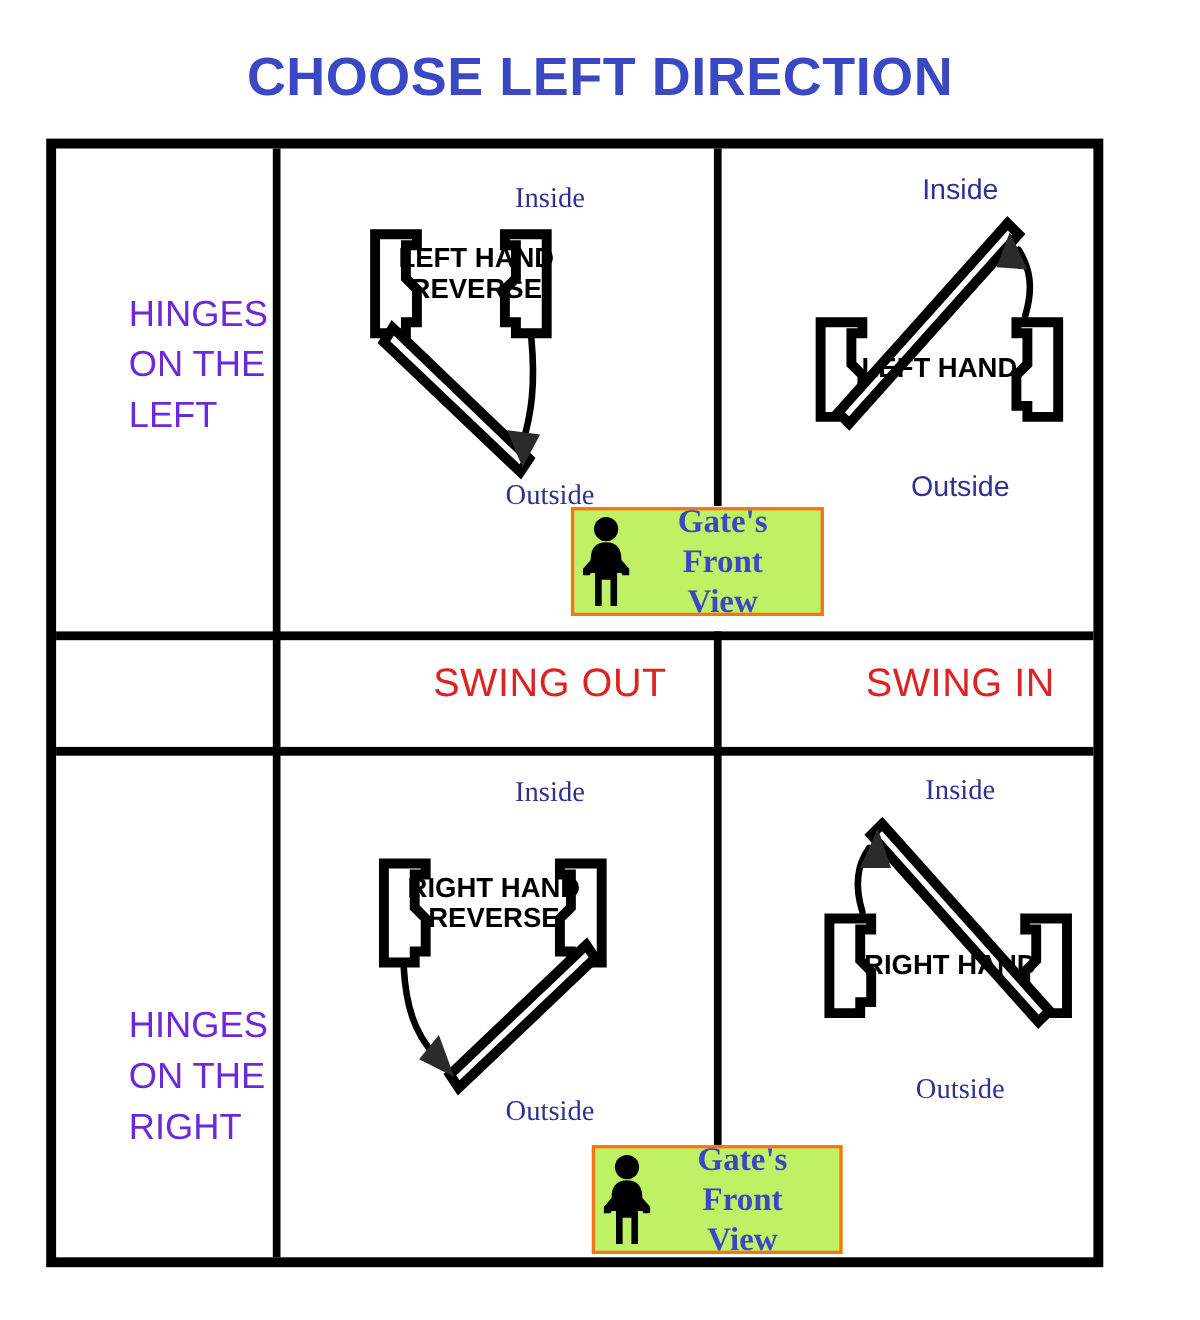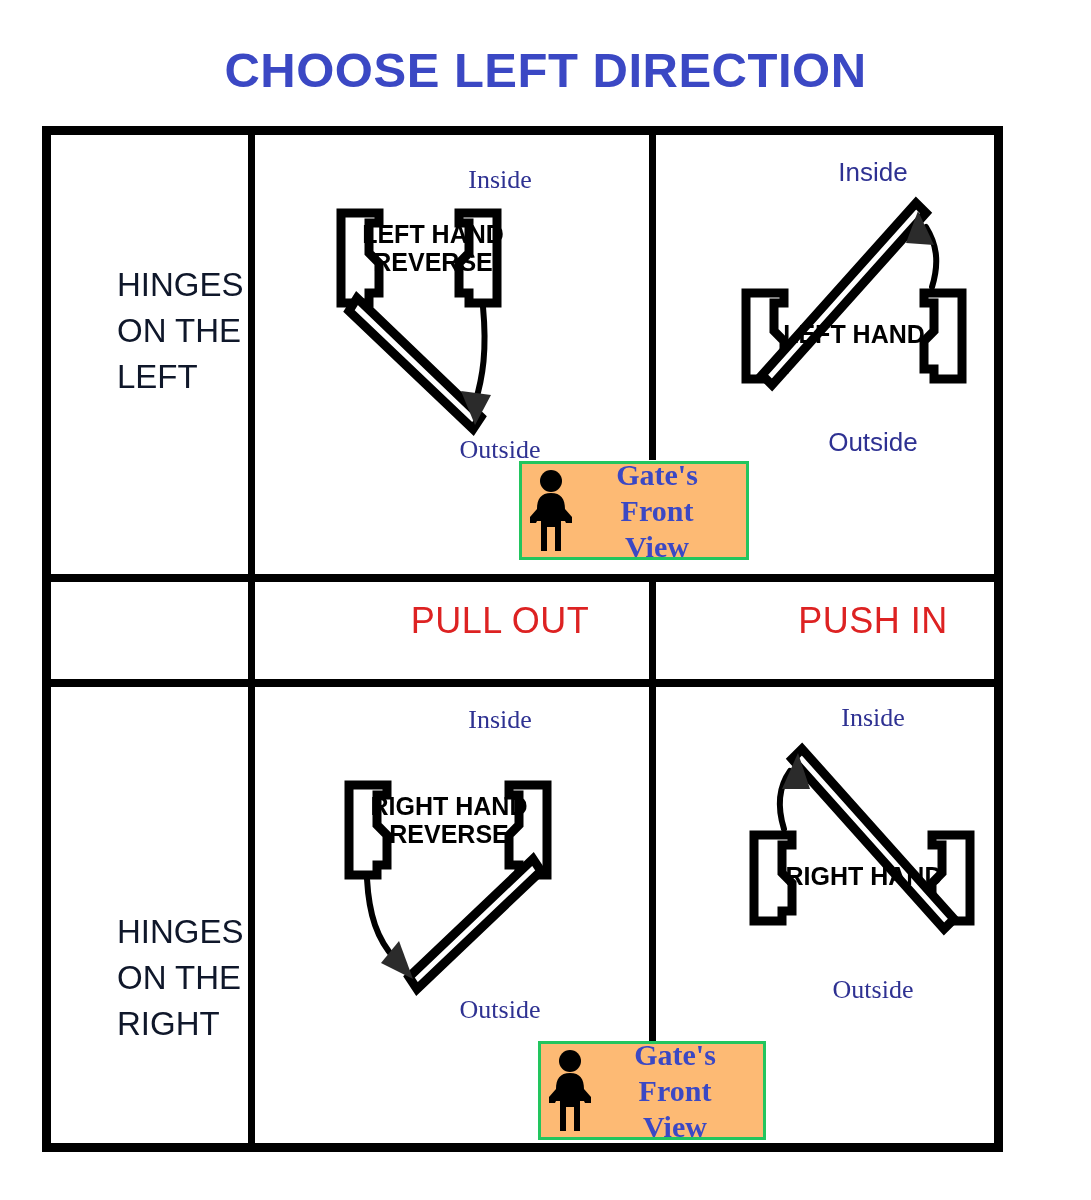--- a/index.html
+++ b/index.html
@@ -86,21 +86,21 @@
   #cell-r3c2 { left: 204px; top: 552px; width: 394px; height: 456px; }
   #cell-r3c3 { left: 605px; top: 552px; width: 338px; height: 456px; }
 
   
   .row-header {
     position: absolute;
     left: 18px;
     font-family: "Liberation Sans", sans-serif;
     font-size: 33px;
     line-height: 46px;
-    color: #0f172a;
+    color: #6d28d9;
     white-space: pre-line;
   }
   #rowhdr-left  { top: 127px; }
   #rowhdr-right { top: 222px; }
 
   
   .swing-label {
     position: absolute;
     left: 0;
     top: 18px;
@@ -132,22 +132,22 @@
     font-family: "Liberation Sans", sans-serif;
     font-weight: bold;
     font-size: 25px;
     fill: #000000;
   }
 
   
   .callout {
     position: absolute;
     box-sizing: border-box;
-    border: 3px solid #22c55e;
-    background: #fdba74;
+    border: 3px solid #f97316;
+    background: #bef264;
     display: flex;
     align-items: center;
     padding: 6px 10px 6px 6px;
   }
   .callout-text {
     font-family: "Liberation Serif", serif;
     font-weight: bold;
     font-size: 30px;
     line-height: 36px;
     color: #3b48c4;
@@ -215,25 +215,25 @@
       <path d="M228,152 C236,126 232,108 222,92" fill="none" stroke="#000" stroke-width="6" stroke-linecap="round"></path>
       <polygon points="214,76 230,110 202,108" fill="#2b2b2b"></polygon>
 
       <text class="hand-text" x="150" y="208" text-anchor="middle">LEFT HAND</text>
     </svg>
   </div>
 
   <div class="cell" id="cell-r2c1"></div>
 
   <div class="cell" id="cell-r2c2">
-    <div class="swing-label">PULL OUT</div>
+    <div class="swing-label">SWING OUT</div>
   </div>
 
   <div class="cell" id="cell-r2c3">
-    <div class="swing-label">PUSH IN</div>
+    <div class="swing-label">SWING IN</div>
   </div>
 
   <div class="cell" id="cell-r3c1">
     <div class="row-header" id="rowhdr-right">HINGES
 ON THE
 RIGHT</div>
   </div>
 
   <div class="cell" id="cell-r3c2">
     <div class="side-caption side-serif" style="top:18px;">Inside</div>

